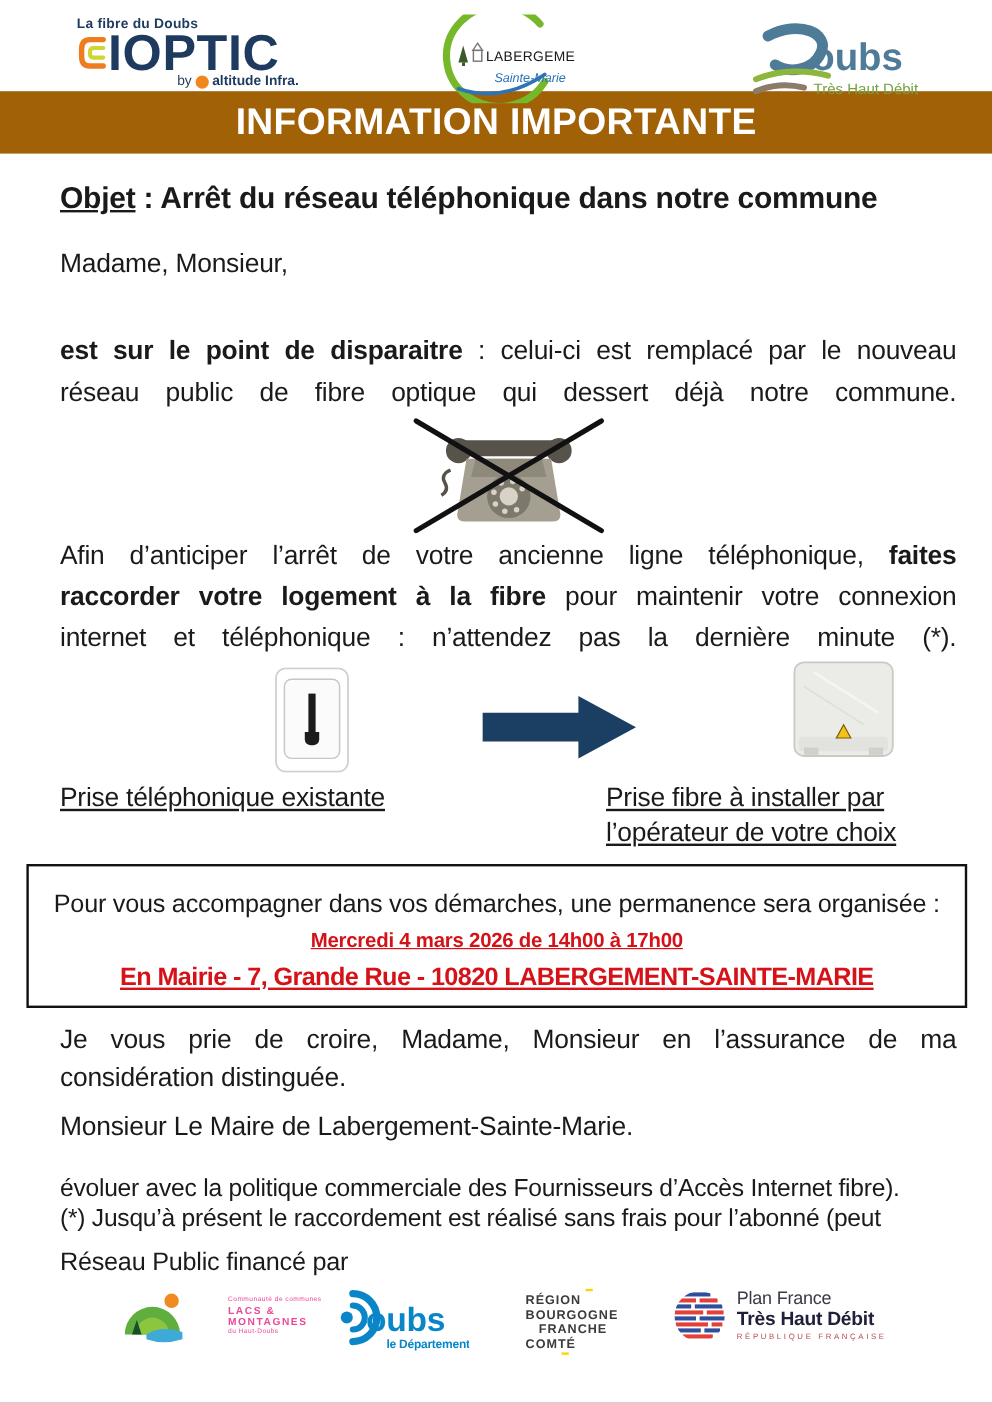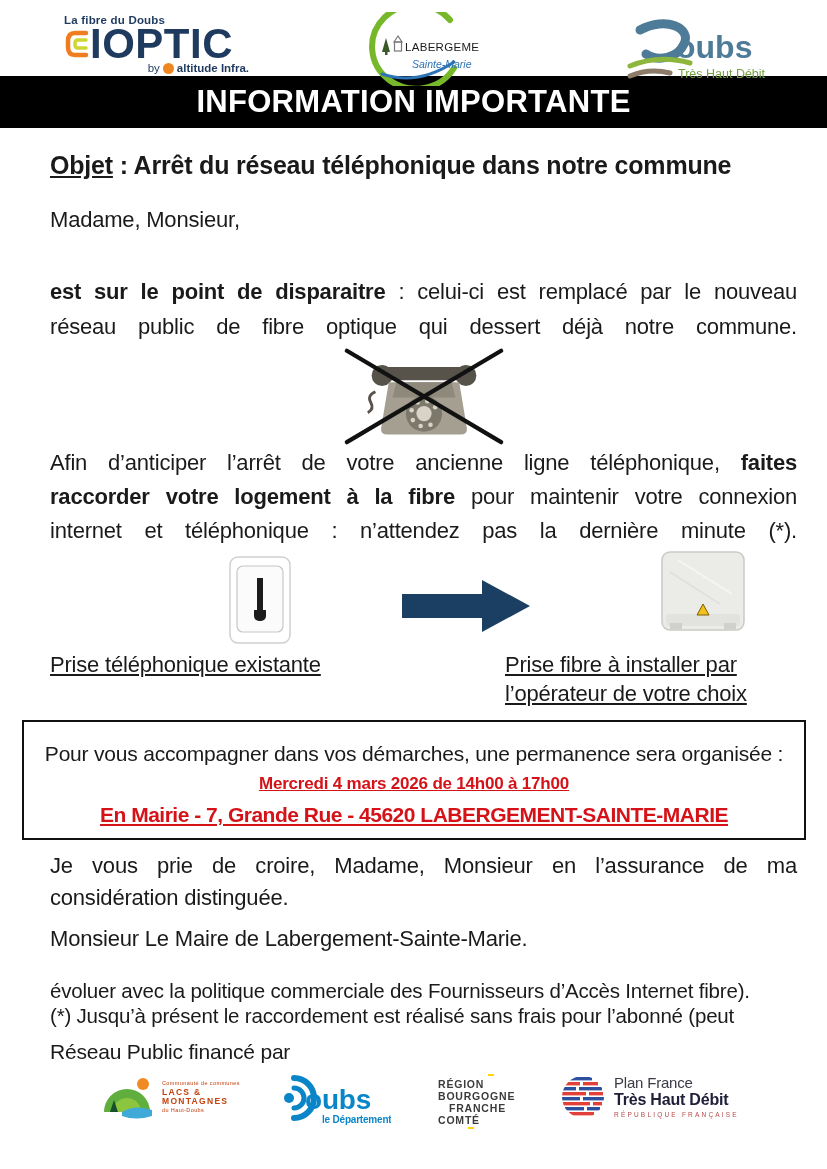--- a/index.html
+++ b/index.html
@@ -12,21 +12,21 @@
   
   .header { height: 76px; position: relative; }
   .logo-dioptic { position: absolute; left: 64px; top: 14px; width: 185px; }
   .dioptic-tagline { color:#1e3a5f; font-weight:bold; font-size:11.5px; letter-spacing:.2px; }
   .dioptic-word { display:flex; align-items:center; margin-top:1px; }
   .dioptic-letters { font-size:42px; font-weight:bold; color:#1e3a5f; letter-spacing:.5px; line-height:32px; }
   .dioptic-by { color:#1e3a5f; font-size:11.5px; text-align:right; margin-top:1px; display:flex; align-items:center; justify-content:flex-end; gap:3px; }
   .globe-dot { display:inline-block; width:11px; height:11px; border-radius:50%; background:#f0861f; }
   .logo-labergement { position:absolute; left:50%; top:12px; transform:translateX(-50%); }
   .logo-doubs-thd { position:absolute; right:26px; top:18px; }
-  .banner { height:52px; background:#000000; display:flex; align-items:center; justify-content:center; }
+  .banner { height:52px; background:#a16207; display:flex; align-items:center; justify-content:center; }
   .banner span { color:#fff; font-size:31px; font-weight:bold; letter-spacing:.3px; }
   
   .content { padding: 0 30px 0 50px; font-size:22px; letter-spacing:-.2px; }
   .subject { margin-top:20px; font-size:25px; font-weight:bold; letter-spacing:-.2px; line-height:34px; }
   .subject .u { text-decoration:underline; }
   .salutation { margin-top:24px; line-height:28px; }
   .para { margin-top:40px; }
   .jline { text-align:justify; text-align-last:justify; line-height:35px; }
   .para2 .jline { line-height:34px; }
   .phone-wrap { width:190px; height:100px; margin:2px auto 0; }
@@ -48,21 +48,21 @@
   .notice-date { font-size:17px; }
   .notice-place { font-size:21px; letter-spacing:-.5px; }
   .closing { margin-top:8px; }
   .closing .plain { line-height:29px; }
   .signature { margin-top:14px; line-height:26px; }
   .footnote { margin-top:26px; font-size:20.5px; line-height:25px; letter-spacing:-.2px; }
   .funding { margin-top:12px; font-size:21px; line-height:24px; }
   
   .footer-logos { position:relative; height:62px; margin-top:6px; }
   .lacs-logo { position:absolute; left:52px; top:4px; display:flex; align-items:center; gap:6px; }
-  .lacs-text { color:#c2410c; line-height:9px; }
+  .lacs-text { color:#ec4899; line-height:9px;margin-left:28px; }
   .lacs-text .t-small { font-size:5.5px; letter-spacing:.4px; }
   .lacs-text .t-big { font-size:8.5px; font-weight:bold; letter-spacing:1.3px; }
   .doubs-dep-logo { position:absolute; left:226px; top:2px; }
   .region-logo { position:absolute; left:388px; top:8px; width:80px;
     font-size:10.5px; font-weight:bold; color:#3b3b3b; letter-spacing:.8px; line-height:12px; }
   .region-logo .r1 { text-align:left; padding-right:2px; }
   .region-logo .r3 { padding-left:11px; }
   .region-logo { position:absolute; }
   .region-logo::before { content:""; position:absolute; top:-4px; right:24px; width:6px; height:2px; background:#ffd400; }
   .region-logo::after  { content:""; position:absolute; bottom:-3px; left:30px; width:6px; height:2px; background:#ffd400; }
@@ -191,21 +191,21 @@
       <span class="cap">Prise téléphonique existante</span>
       <span class="cap-right">
         <span class="cap">Prise fibre à installer par</span><br>
         <span class="cap">l’opérateur de votre choix</span>
       </span>
     </div>
 
     <div class="notice-box">
       <div class="notice-intro">Pour vous accompagner dans vos démarches, une permanence sera organisée :</div>
       <div class="notice-date">Mercredi 4 mars 2026 de 14h00 à 17h00</div>
-      <div class="notice-place">En Mairie - 7, Grande Rue - 45620 LABERGEMENT-SAINTE-MARIE</div>
+      <div class="notice-place">En Mairie - 7, Grande Rue - 10820 LABERGEMENT-SAINTE-MARIE</div>
     </div>
 
     <div class="closing">
       <div class="jline">Je vous prie de croire, Madame, Monsieur en l’assurance de ma</div>
       <div class="plain">considération distinguée.</div>
     </div>
 
     <div class="signature">Monsieur Le Maire de Labergement-Sainte-Marie.</div>
 
     <div class="footnote">

